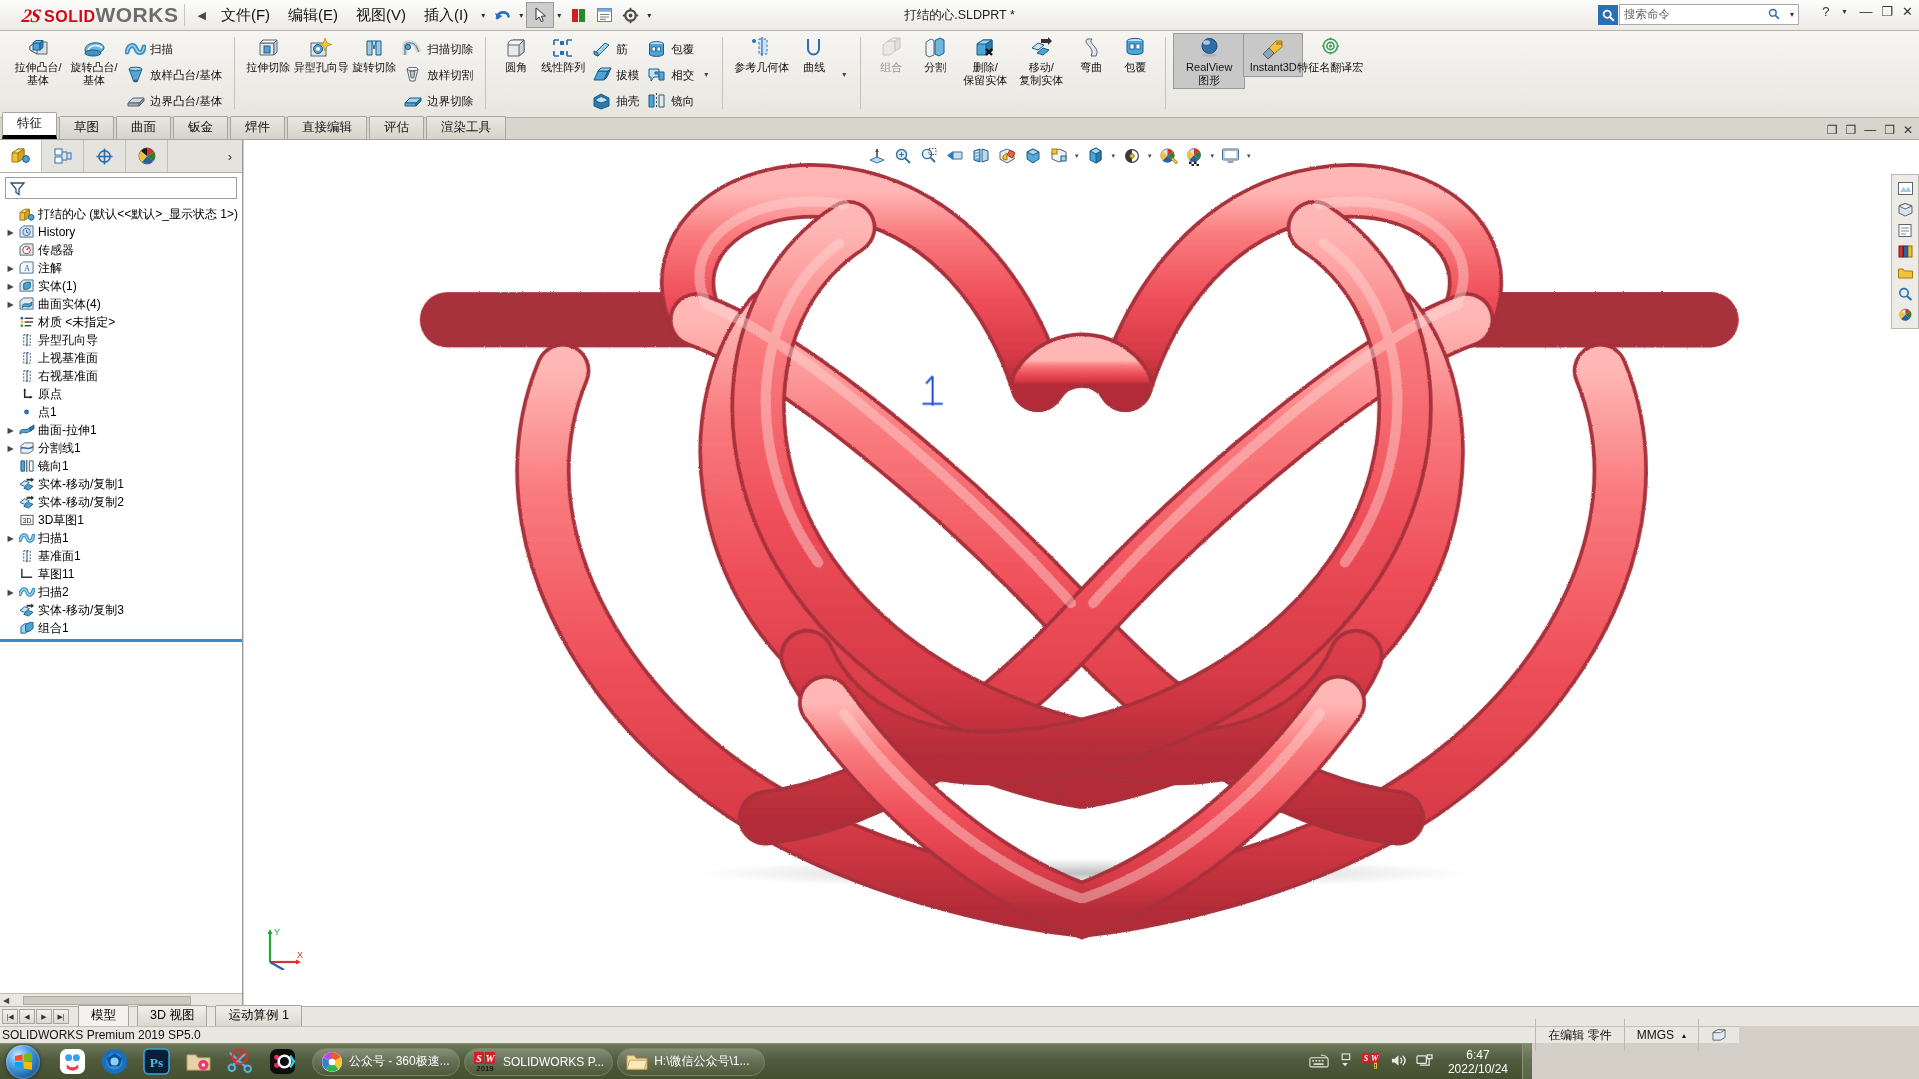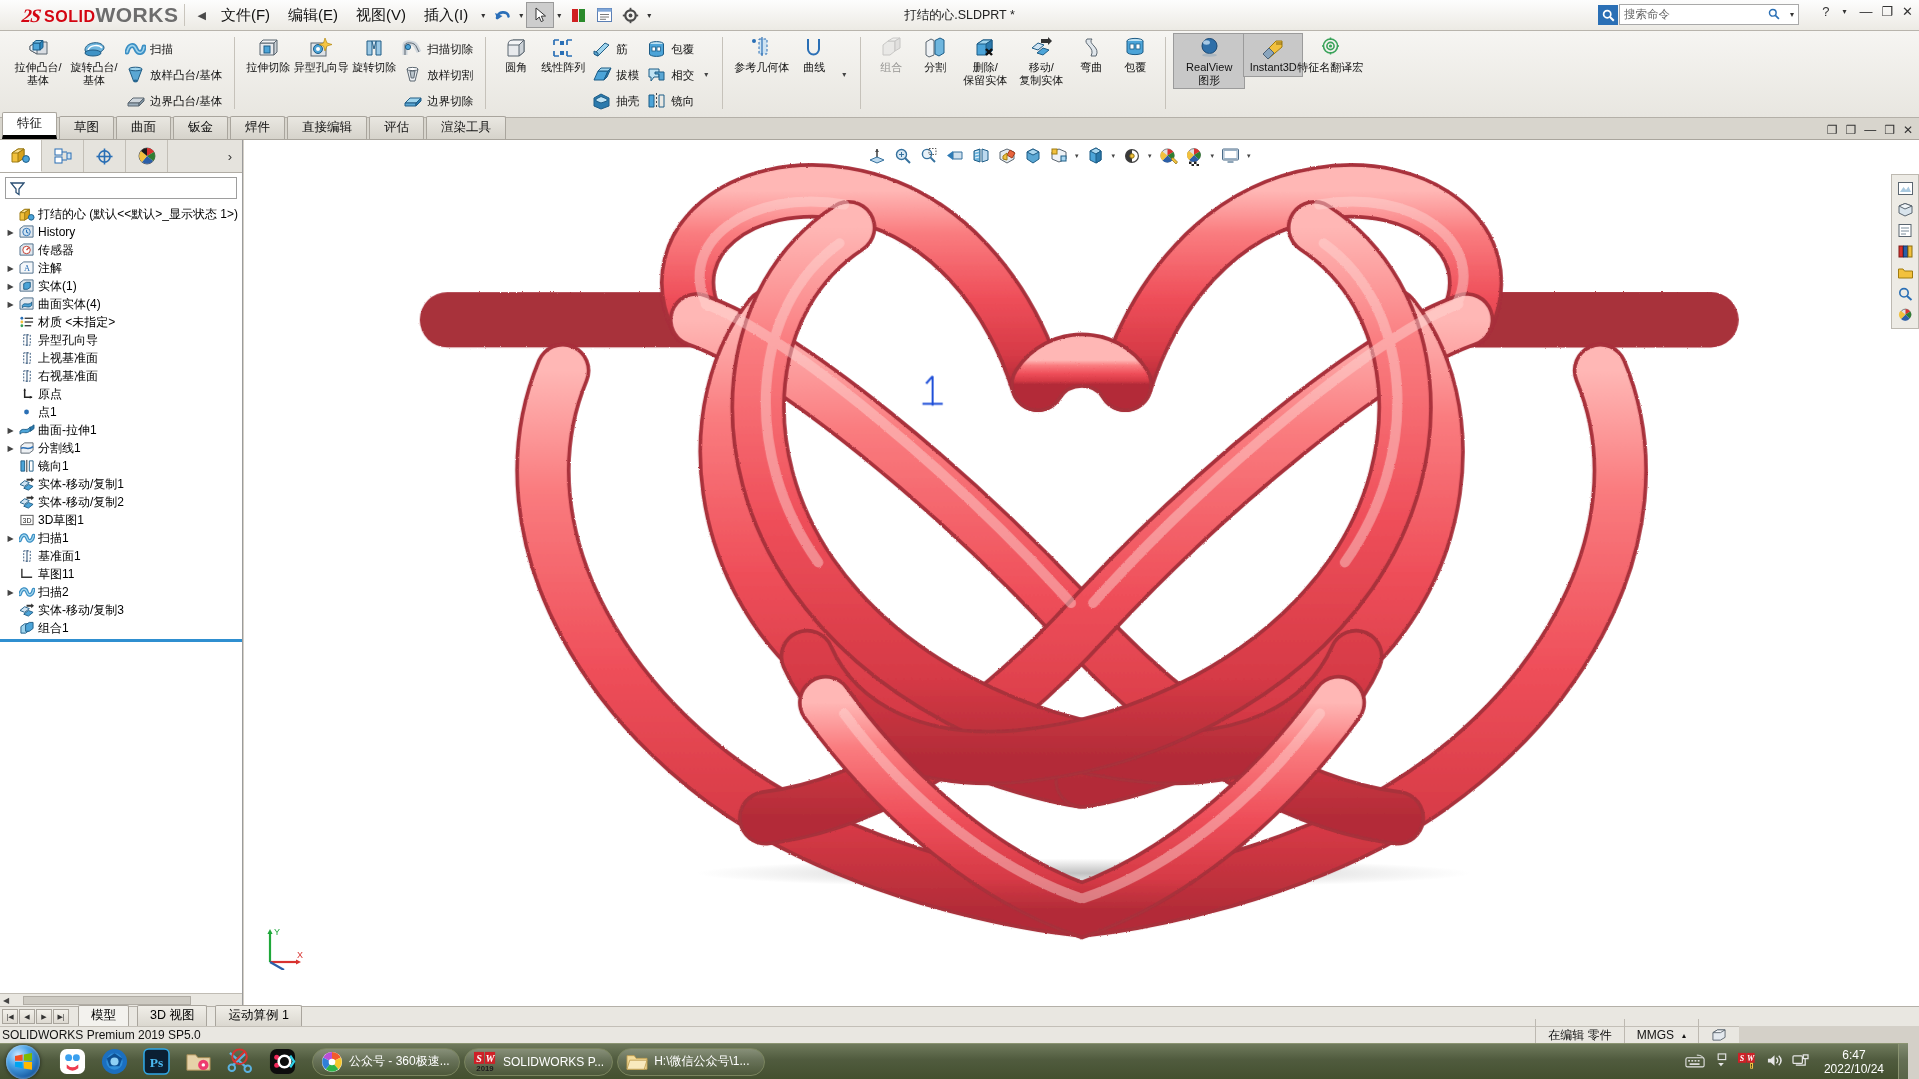--- a/index.html
+++ b/index.html
@@ -143,21 +143,21 @@
   .statusbar {
     position:absolute; left:0; bottom:36px; width:1739px; height:17px;
     background:#e9e7e1; border-top:1px solid #c3bfb7; display:flex; align-items:center;
     font-size:12px; padding-left:2px; color:#111;
   }
   .sb-right { margin-left:auto; display:flex; align-items:center; }
   .sb-right .cell { padding:16px 12px; border-left:1px solid #bdb9b1; height:17px; display:flex; align-items:center; white-space:nowrap;}
 
   
   .taskbar {
-    position:absolute; left:0; bottom:0; width:1908px; height:36px;
+    position:absolute; left:0; bottom:0; width:1532px; height:36px;
     background:linear-gradient(#6f7a5c,#505b3e 45%,#44502f);
     display:flex; align-items:center; border-top:1px solid #8b9472;
   }
   .startorb {
     width:34px; height:34px; border-radius:50%; margin-left:6px;
     background:radial-gradient(circle at 35% 30%, #cfe8ff 0%, #4aa3e8 35%, #15589f 75%, #0b3c72 100%);
     box-shadow:0 0 4px rgba(0,0,0,.6), inset 0 0 3px rgba(255,255,255,.6);
     display:flex; align-items:center; justify-content:center; cursor:default; position:relative;
   }
   .qlaunch { display:flex; align-items:center; gap:2px; margin-left:12px; }

